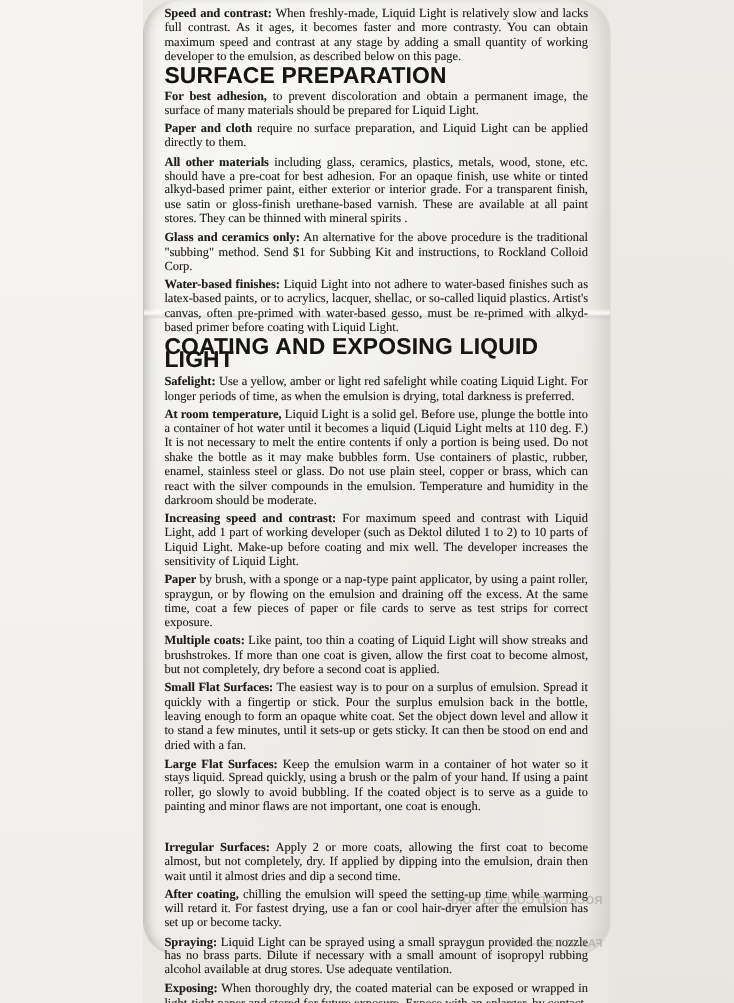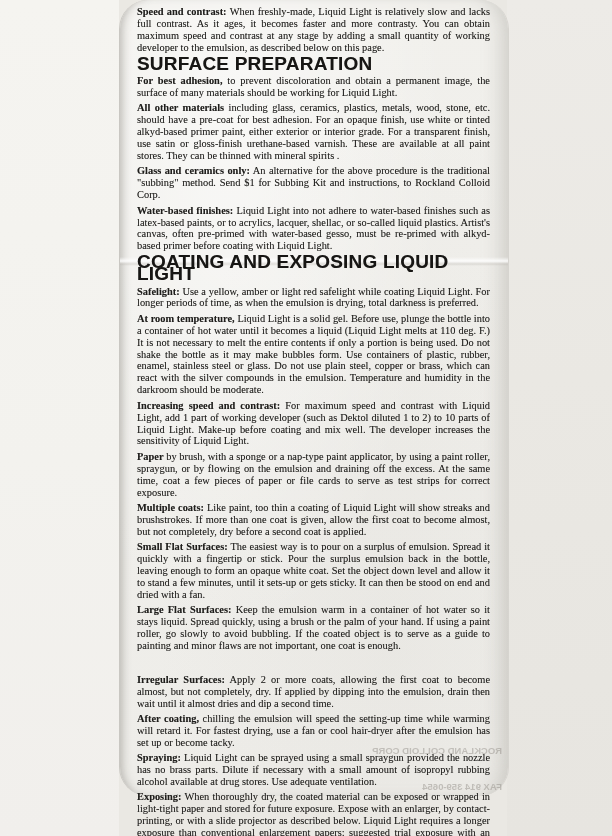--- a/index.html
+++ b/index.html
@@ -69,22 +69,23 @@
 
 <div class="paper">
   <div class="crease"></div>
 
   <div class="content">
 
     <p class="para"><span class="lead">Speed and contrast:</span><span> When freshly-made, Liquid Light is relatively slow and lacks full contrast. As it ages, it becomes faster and more contrasty. You can obtain maximum speed and contrast at any stage by adding a small quantity of working developer to the emulsion, as described below on this page.</span></p>
 
     <h2 class="section-heading">SURFACE PREPARATION</h2>
 
-    <p class="para"><span class="lead">For best adhesion,</span><span> to prevent discoloration and obtain a permanent image, the surface of many materials should be working for Liquid Light.</span></p>
+    <p class="para"><span class="lead">For best adhesion,</span><span> to prevent discoloration and obtain a permanent image, the surface of many materials should be prepared for Liquid Light.</span></p>
 
+    <p class="para"><span class="lead">Paper and cloth</span><span> require no surface preparation, and Liquid Light can be applied directly to them.</span></p>
 
     <p class="para"><span class="lead">All other materials</span><span> including glass, ceramics, plastics, metals, wood, stone, etc. should have a pre-coat for best adhesion. For an opaque finish, use white or tinted alkyd-based primer paint, either exterior or interior grade. For a transparent finish, use satin or gloss-finish urethane-based varnish. These are available at all paint stores. They can be thinned with mineral spirits .</span></p>
 
     <p class="para"><span class="lead">Glass and ceramics only:</span><span> An alternative for the above procedure is the traditional "subbing" method. Send $1 for Subbing Kit and instructions, to Rockland Colloid Corp.</span></p>
 
     <p class="para"><span class="lead">Water-based finishes:</span><span> Liquid Light into not adhere to water-based finishes such as latex-based paints, or to acrylics, lacquer, shellac, or so-called liquid plastics. Artist's canvas, often pre-primed with water-based gesso, must be re-primed with alkyd-based primer before coating with Liquid Light.</span></p>
 
     <h2 class="section-heading">COATING AND EXPOSING LIQUID LIGHT</h2>
 
     <p class="para"><span class="lead">Safelight:</span><span> Use a yellow, amber or light red safelight while coating Liquid Light. For longer periods of time, as when the emulsion is drying, total darkness is preferred.</span></p>

